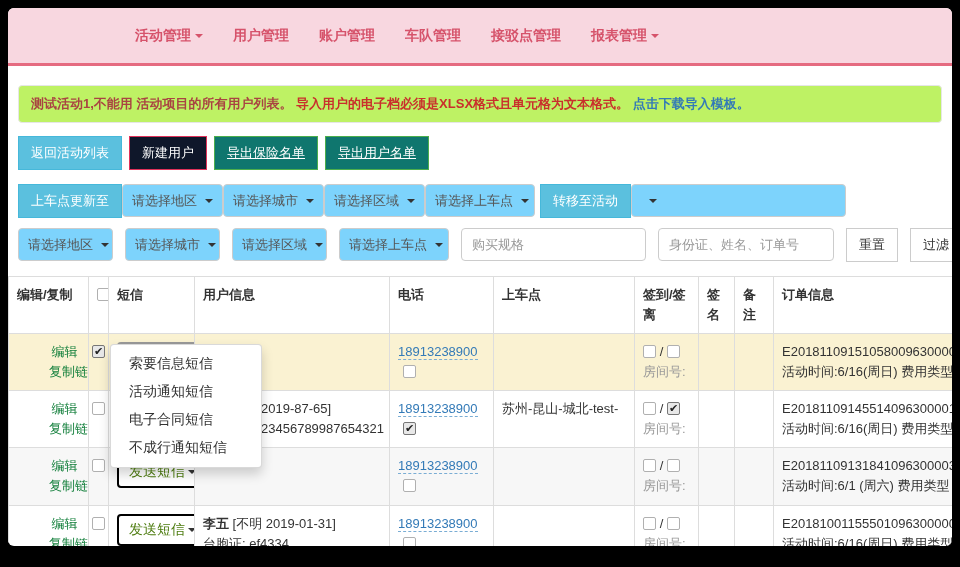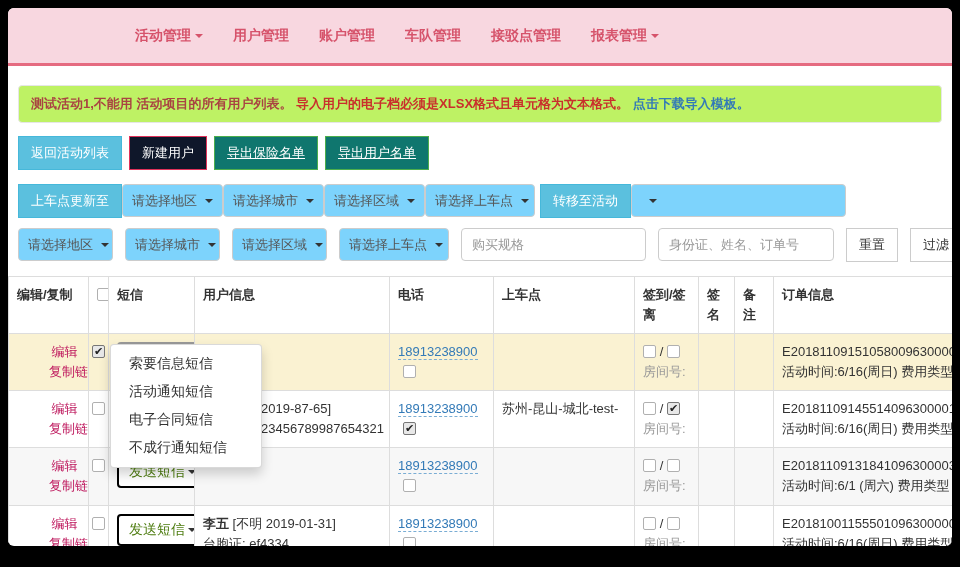--- a/index.html
+++ b/index.html
@@ -53,21 +53,21 @@
     line-height: 1.55; overflow: hidden; }
   thead th { font-weight: bold; }
   col.c-edit{width:80px} col.c-chk{width:20px} col.c-sms{width:86px} col.c-user{width:195px}
   col.c-phone{width:104px} col.c-pick{width:141px} col.c-chkin{width:64px} col.c-sign{width:36px}
   col.c-note{width:39px} col.c-order{width:265px}
   #tbody tr:nth-child(odd) { background: #f7f7f7; }
   #tbody tr.highlight { background: #faf2d2; }
   #tbody td { height: 53px; }
   td.c-edit { text-align: center; }
   td.c-chk { padding-left: 3px; }
-  .lnk { color: #be185d; text-decoration: none; display: block; cursor: pointer; white-space: nowrap; margin-left: 32px; }
+  .lnk { color: #15803d; text-decoration: none; display: block; cursor: pointer; white-space: nowrap; margin-left: 32px; }
   .cb { display: inline-block; width: 13px; height: 13px; background: #fff; border: 1px solid #b0b0b0;
     border-radius: 2px; position: relative; vertical-align: -2px; cursor: pointer; }
   .cb.checked { background: #e8e8e8; border-color: #777; }
   .cb.checked::after { content: "\2714"; position: absolute; left: 1px; top: -3px;
     font-size: 11px; color: #222; }
   .sms-btn { background: #fff; border: 2px solid #000000; border-radius: 4px; padding: 5px 10px;
     font-size: 14px; color: #4d7c0f; cursor: pointer; white-space: nowrap;
     font-family: "Liberation Sans", sans-serif; }
   .sms-btn .caret { color: #333; margin-left: 3px; }
   .sms-btn.pressed { background: #e0e0e0; border-color: #999; box-shadow: inset 0 2px 4px rgba(0,0,0,.15); }

